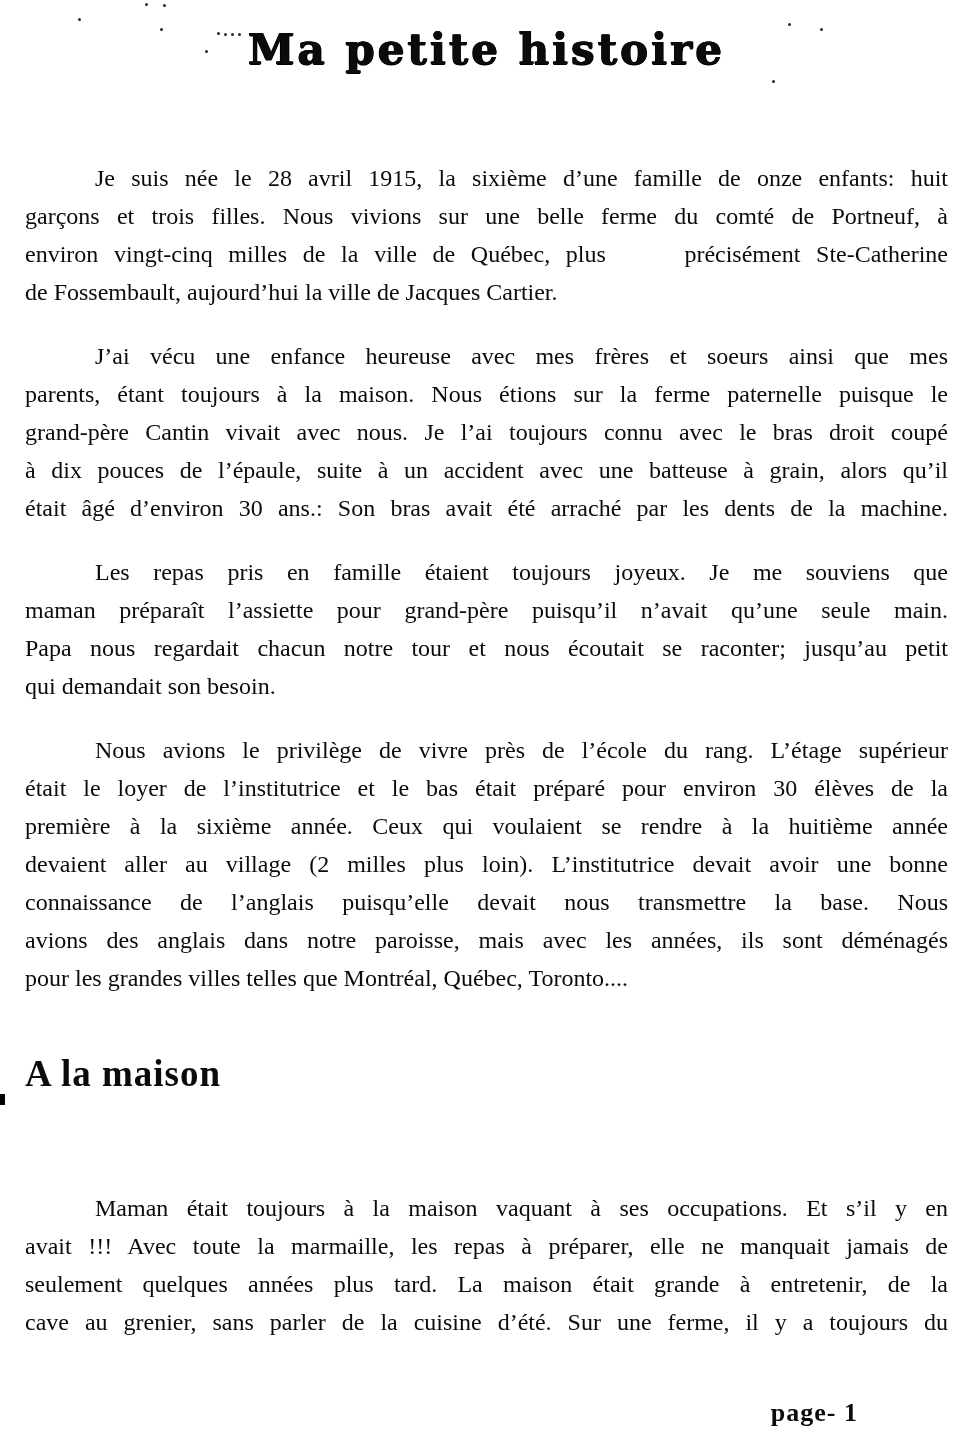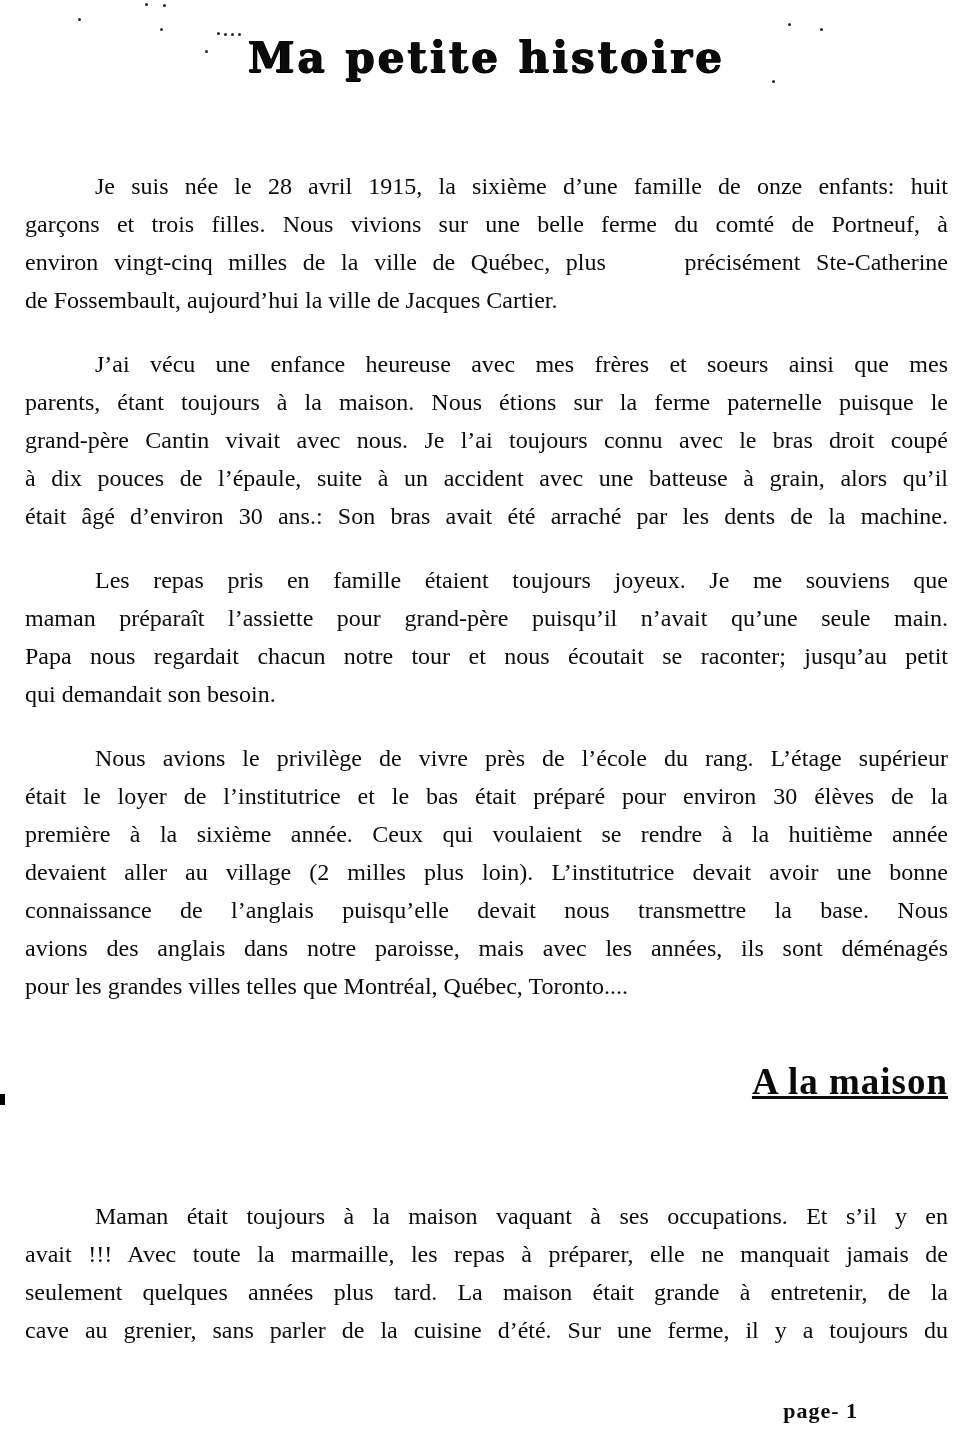--- a/index.html
+++ b/index.html
@@ -1,34 +1,34 @@
 <!DOCTYPE html>
 <html><head>
 <meta charset="utf-8">
 <style>
   html,body{margin:0;padding:0;background:#ffffff;}
   .page{
     position:relative;width:972px;height:1441px;background:#ffffff;
     color:#0b0b0b;font-family:"Liberation Serif","DejaVu Serif",serif;
     overflow:hidden;
   }
-  .content{position:absolute;left:25px;top:12px;width:923px;}
+  .content{position:absolute;left:25px;top:4px;width:923px;}
   .doc-title{
     margin:20px 0 0 0;text-align:center;
     font-family:"DejaVu Serif",serif;font-size:42px;font-weight:700;line-height:52px;
     letter-spacing:3px;text-shadow:0.7px 0 #000,-0.7px 0 #000,0 0.5px #000;
   }
   .para{margin:0 0 26px 0;font-size:24px;line-height:38px;}
   .para.first{margin-top:83px;}
   .line{text-align:justify;text-align-last:justify;}
   .line.indent{text-indent:70px;}
   .line.endL{text-align-last:left;}
-  .sec-heading{margin:52px 0 0 0;text-align:right;font-size:37px;font-weight:700;line-height:50px;letter-spacing:1px;text-decoration:underline;}
+  .sec-heading{margin:52px 0 0 0;text-align:left;font-size:37px;font-weight:700;line-height:50px;letter-spacing:1px;}
   .para.after-heading{margin-top:90px;}
-  .page-number{position:absolute;right:114px;top:1398px;font-size:22px;font-weight:700;letter-spacing:1px;}
+  .page-number{position:absolute;right:114px;top:1398px;font-size:26px;font-weight:700;letter-spacing:1px;}
   .speck{position:absolute;width:3px;height:3px;background:#000;border-radius:50%;opacity:.85;}
   .edge-mark{position:absolute;left:0;top:1094px;width:5px;height:11px;background:#000;}
 </style>
 </head>
 <body>
 
 <div class="page">
 
   <div class="speck" style="left:145px;top:3px"></div>
   <div class="speck" style="left:163px;top:4px"></div>

